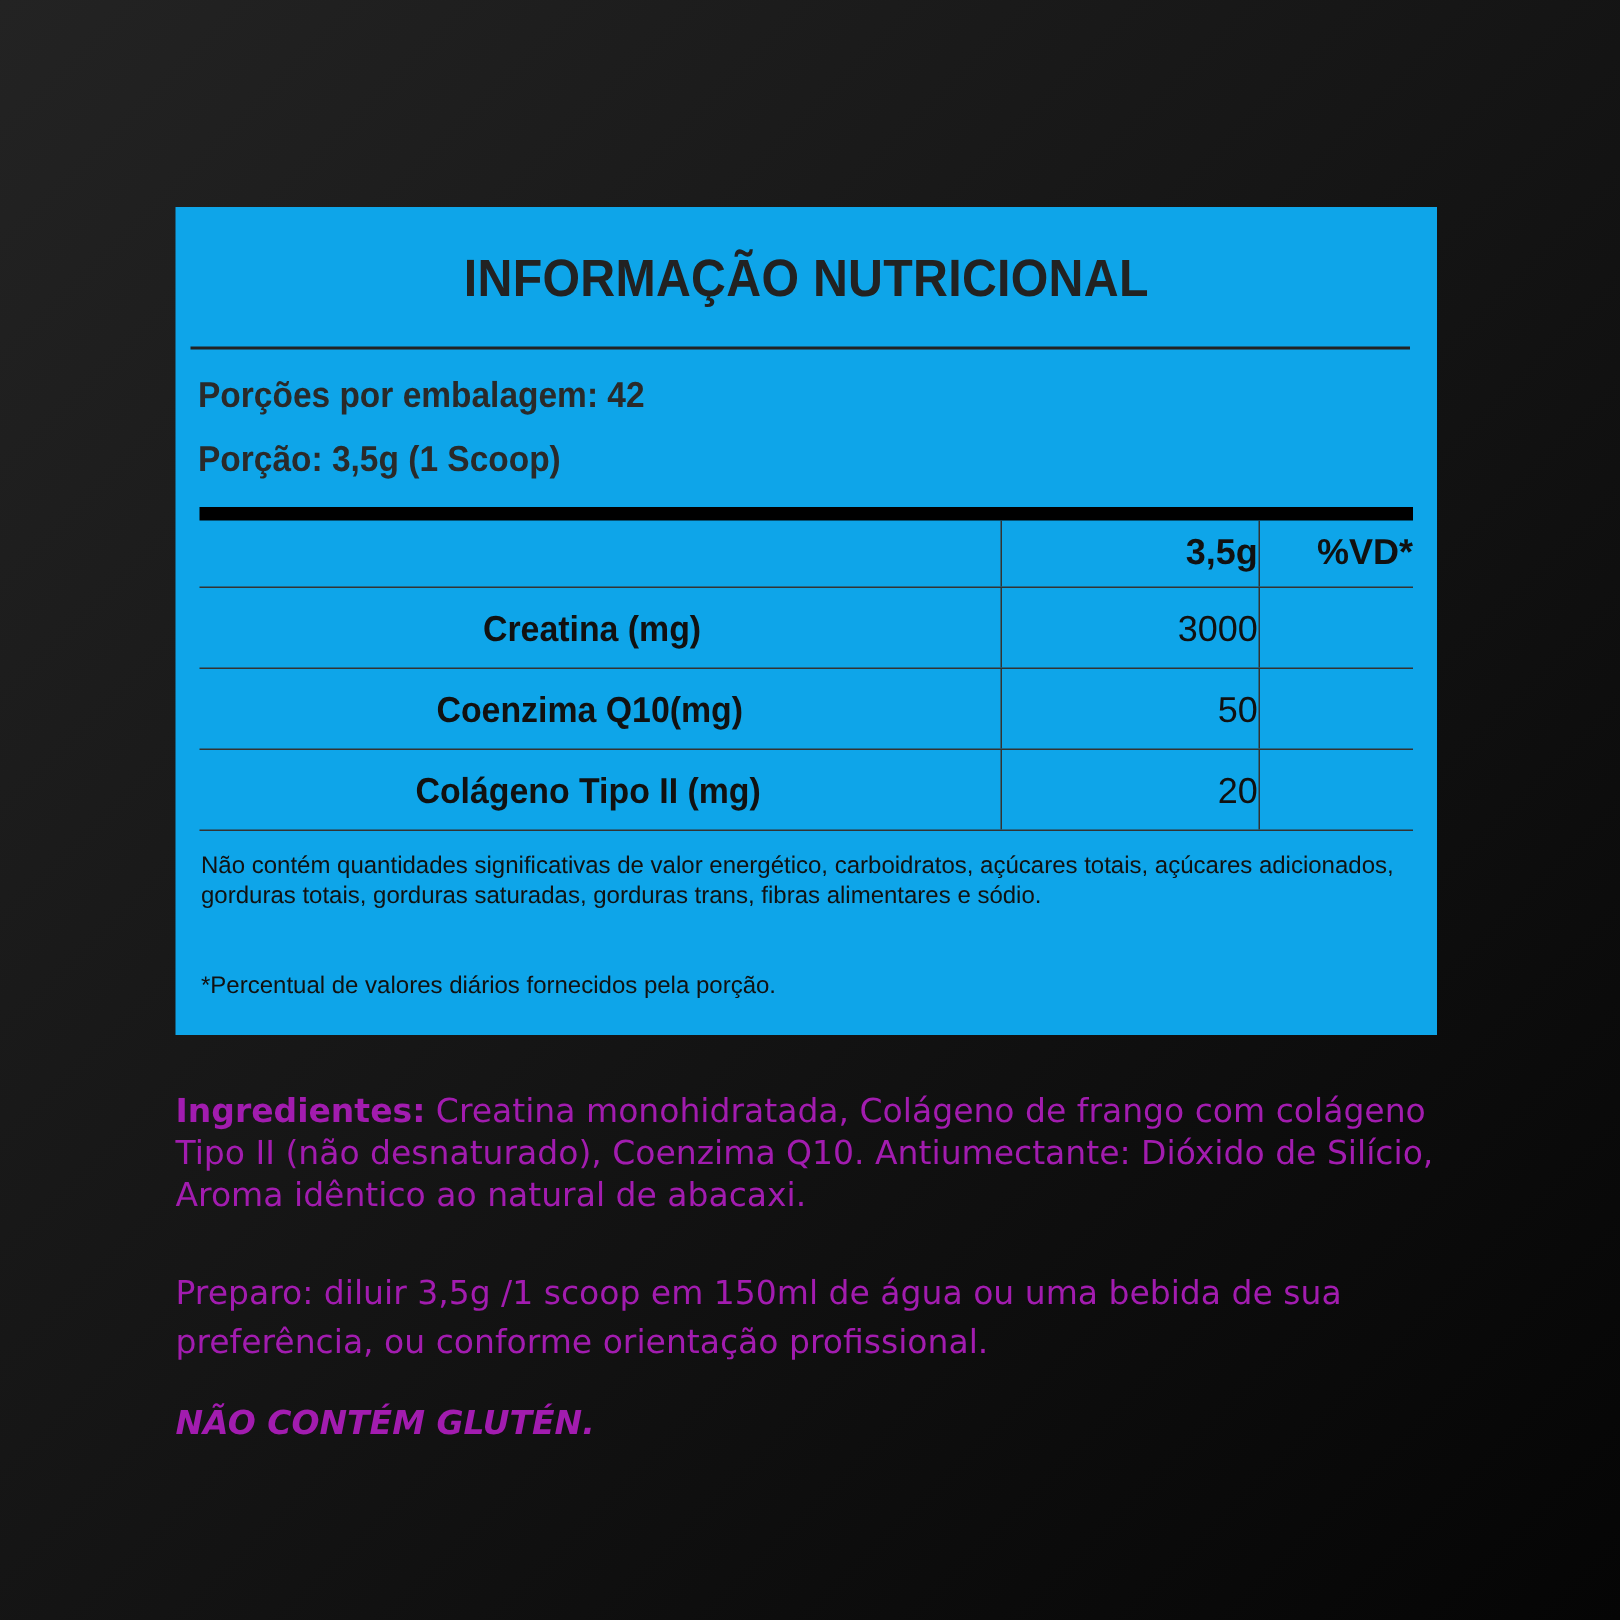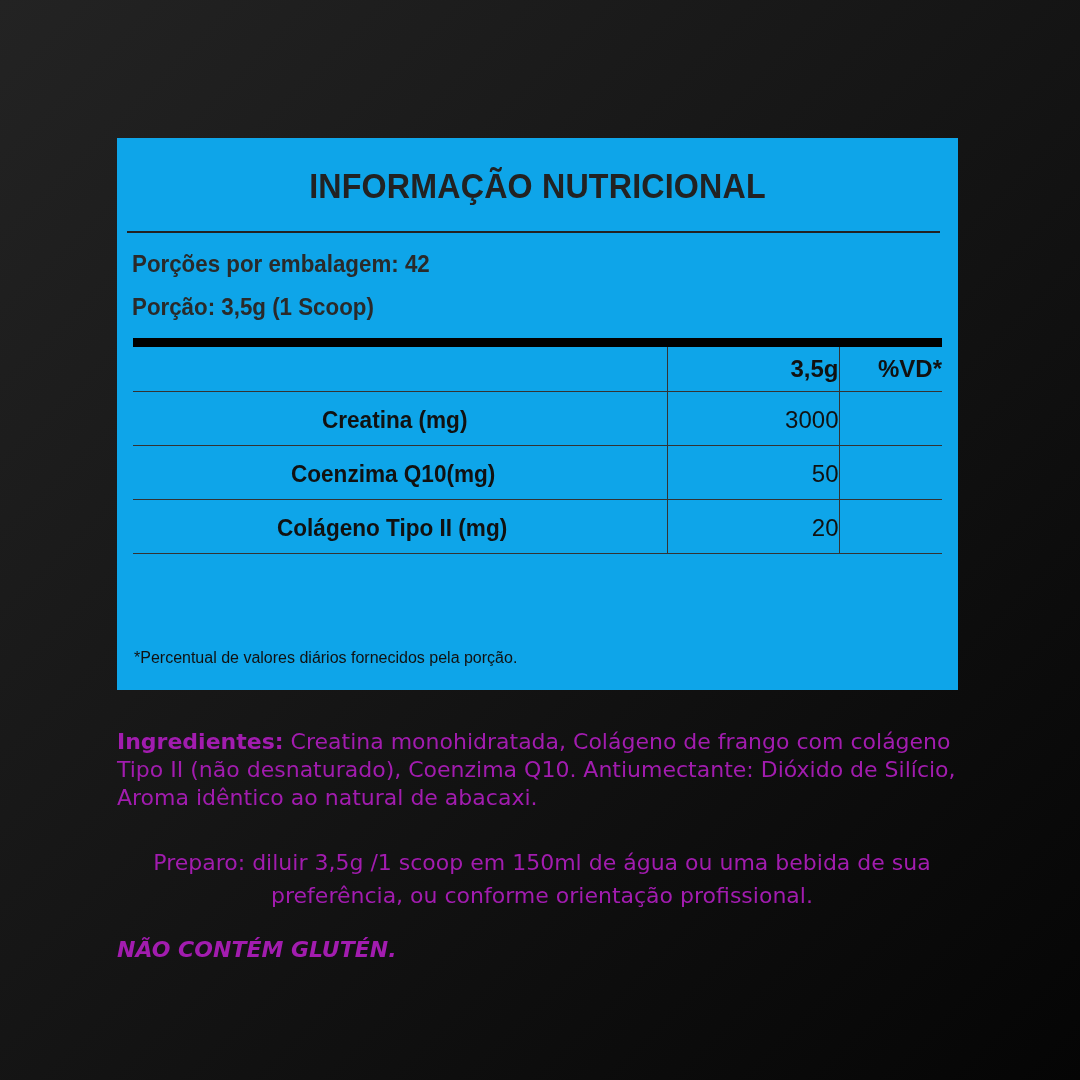--- a/index.html
+++ b/index.html
@@ -86,21 +86,21 @@
     position: absolute;
     left: 117px;
     width: 850px;
     color: #a21caf;
     font-family: "DejaVu Sans", sans-serif;
     font-size: 22px;
     line-height: 28px;
   }
   .ingredients { top: 728px; }
   .ingredients b { font-weight: bold; }
-  .prep { top: 846px; line-height: 33px; text-align: center; }
+  .prep { top: 846px; line-height: 33px; }
   .gluten { top: 936px; font-weight: bold; font-style: italic; }
 </style>
 </head>
 <body>
 
 <div class="card">
   <div class="title">INFORMAÇÃO NUTRICIONAL</div>
   <div class="title-rule"></div>
   <div class="serving s1">Porções por embalagem: 42</div>
   <div class="serving s2">Porção: 3,5g (1 Scoop)</div>
@@ -124,20 +124,21 @@
       <td class="c3"></td>
     </tr>
     <tr>
       <td class="c1"><span class="name-text">Colágeno Tipo II (mg)</span></td>
       <td class="c2">20</td>
       <td class="c3"></td>
     </tr>
   </tbody>
     </table>
 
+  <div class="footnote">Não contém quantidades significativas de valor energético, carboidratos, açúcares totais, açúcares adicionados, gorduras totais, gorduras saturadas, gorduras trans, fibras alimentares e sódio.</div>
   <div class="footnote2">*Percentual de valores diários fornecidos pela porção.</div>
 </div>
 
 <div class="below ingredients">
   <b>Ingredientes:</b><span> Creatina monohidratada, Colágeno de frango com colágeno Tipo II (não desnaturado), Coenzima Q10. Antiumectante: Dióxido de Silício, Aroma idêntico ao natural de abacaxi.</span>
 </div>
 
 <div class="below prep">Preparo: diluir 3,5g /1 scoop em 150ml de água ou uma bebida de sua preferência, ou conforme orientação profissional.</div>
 
 <div class="below gluten">NÃO CONTÉM GLUTÉN.</div>

